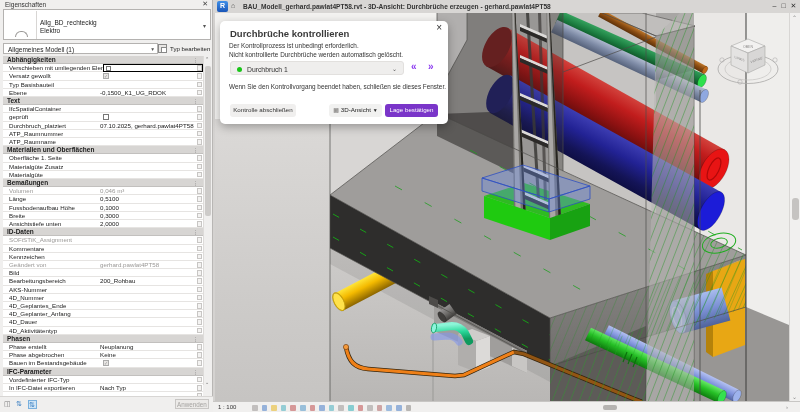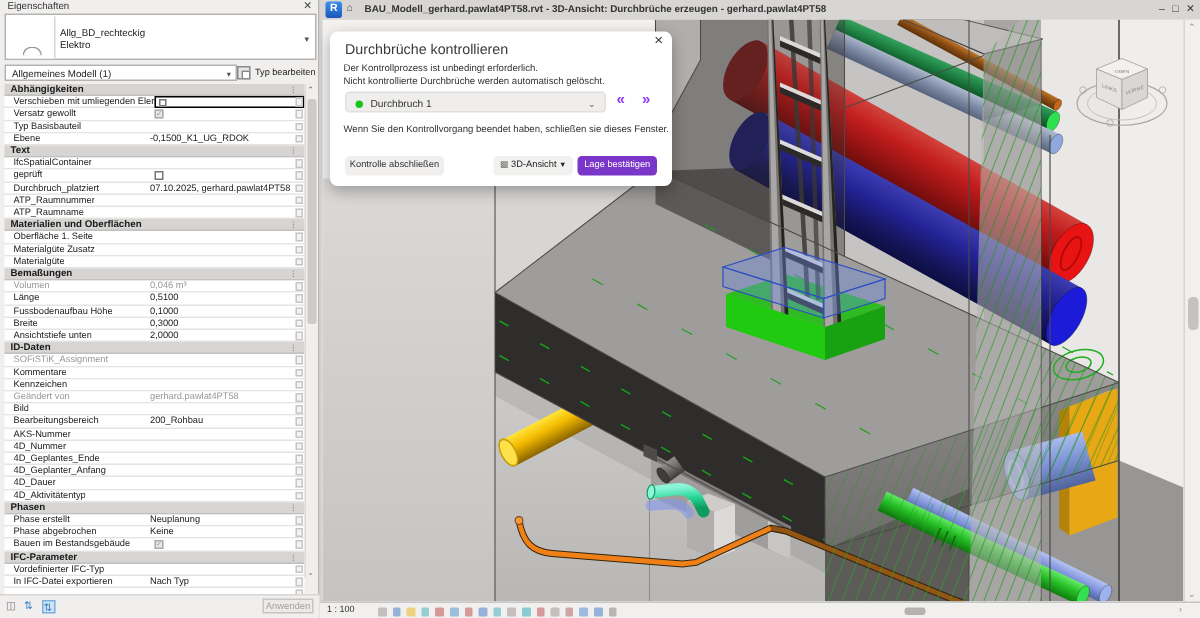--- a/index.html
+++ b/index.html
@@ -46,21 +46,21 @@
 #vscroll{position:absolute;left:576px;top:13px;width:11px;height:388px;background:#f1f0ef;border-left:1px solid #d8d6d4}
 #vscroll .thumb{position:absolute;left:2px;top:185px;width:7px;height:22px;background:#c5c3c1;border-radius:3px}
 #vscroll .au{position:absolute;left:2px;top:1px;font-size:6px;color:#888}
 #vscroll .ad{position:absolute;left:2px;bottom:1px;font-size:6px;color:#888}
 #vbar{position:absolute;left:0px;top:401px;width:587px;height:11px;background:#f1f0ef;border-top:1px solid #c8c6c4}
 #vbar .scale{position:absolute;left:5px;top:2px;font-size:6px;color:#333}
 .vic{position:absolute;top:3px;width:5.5px;height:5.5px;border-radius:1px;opacity:0.55}
 #hthumb{position:absolute;left:390px;top:3px;width:14px;height:5px;background:#b5b3b1;border-radius:2px}
 #hsbR{position:absolute;right:12px;top:2px;font-size:6px;color:#888}
 #dlg{position:absolute;left:7px;top:21px;width:228px;height:103px;background:#fff;border-radius:5px;box-shadow:0 3px 10px rgba(0,0,0,0.3)}
-#dlg h1{position:absolute;left:10px;top:7px;font-size:9.5px;font-weight:normal;color:#3a3a3a}
+#dlg h1{position:absolute;left:10px;top:7px;font-size:9.5px;font-weight:bold;color:#3a3a3a}
 #dlg .x{position:absolute;right:6px;top:1px;font-size:10px;color:#333}
 #dlg .b1{position:absolute;left:9px;top:21px;font-size:6.4px;color:#333;line-height:8.6px;white-space:nowrap}
 #dd{position:absolute;left:10px;top:40px;width:174px;height:14px;background:#efeeed;border:1px solid #e2e0de;border-radius:3px}
 #dd .dot{position:absolute;left:6px;top:4.5px;width:5px;height:5px;border-radius:50%;background:#18c518}
 #dd .t{position:absolute;left:16px;top:3.5px;font-size:6.8px;color:#333}
 #dd .c{position:absolute;right:6px;top:3px;font-size:6px;color:#555}
 .nav{position:absolute;top:40px;font-size:10px;color:#8b39f0;font-weight:bold}
 #dlg .b2{position:absolute;left:9px;top:62px;font-size:6.4px;color:#333;white-space:nowrap}
 .btn{position:absolute;top:83px;height:12.5px;border-radius:3px;font-size:6.2px;text-align:center;line-height:12px;white-space:nowrap}
 #btn1{left:10px;width:66px;background:#f0efee;color:#333}

